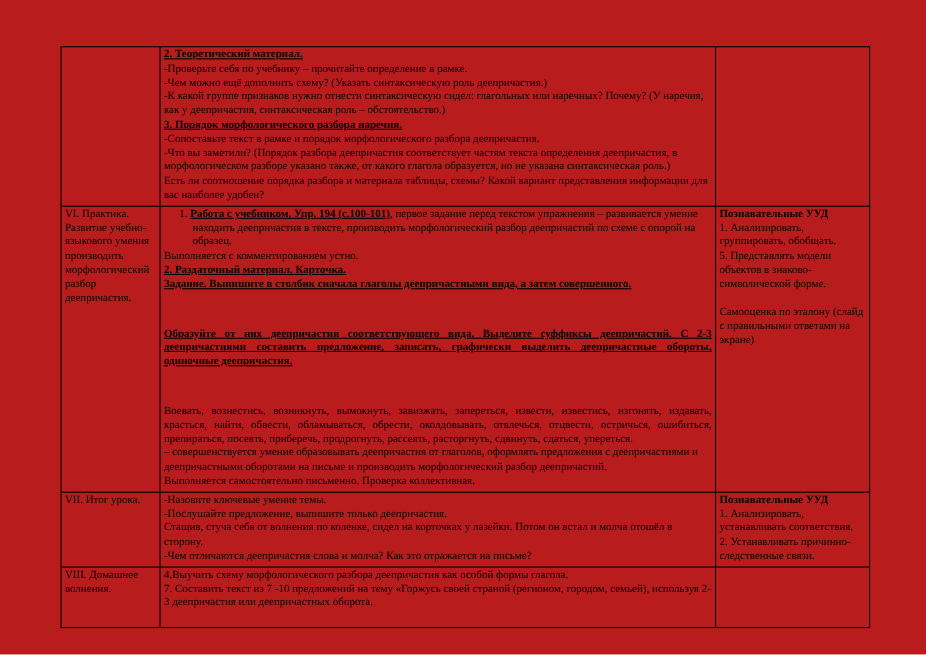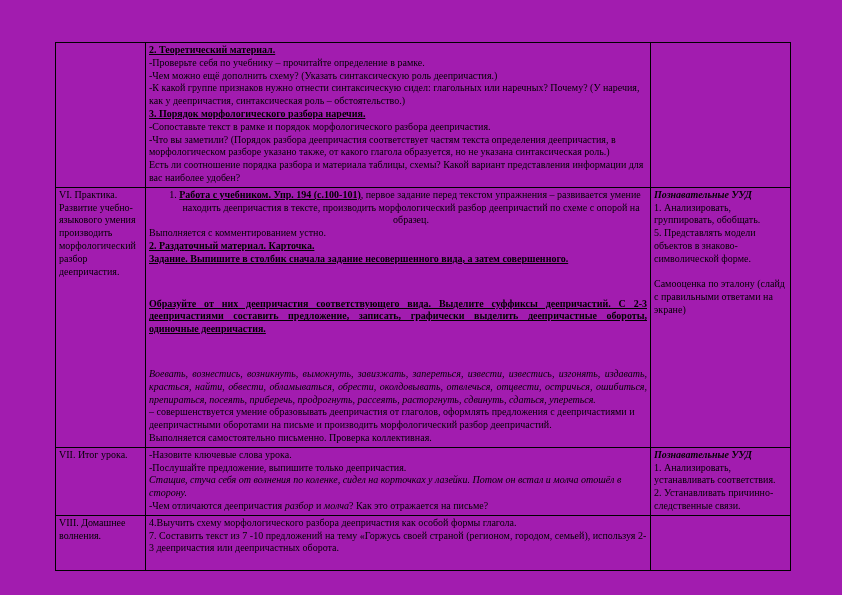--- a/index.html
+++ b/index.html
@@ -4,21 +4,21 @@
 <style>
   html, body {
     margin: 0;
     padding: 0;
     background: #ffffff;
   }
   .sheet {
     position: relative;
     width: 842px;
     height: 595px;
-    background: #a21caf;
+    background: #b91c1c;
     color: #000000;
     font-family: "Liberation Serif", "DejaVu Serif", serif;
     overflow: hidden;
   }
   table.doc {
     position: absolute;
     left: 55px;
     top: 42px;
     width: 735px;
     border-collapse: collapse;
@@ -31,23 +31,23 @@
     font-size: 10px;
     line-height: 1.28;
     word-wrap: break-word;
   }
   col.c1 { width: 90px; }
   col.c2 { width: 505px; }
   col.c3 { width: 140px; }
   p { margin: 0; }
   .b { font-weight: bold; }
   .u { text-decoration: underline; }
-  .i { font-style: italic; }
+  .i { }
   .justify { text-align: justify; margin-top: 32px; }
-  .hang { padding-left: 26px; text-indent: -12px; text-align: center; }
+  .hang { padding-left: 26px; text-indent: -12px; }
 </style>
 </head>
 <body>
 
 <div class="sheet">
   <table class="doc">
     <colgroup>
       <col class="c1">
       <col class="c2">
       <col class="c3">
@@ -69,43 +69,43 @@
         </tr>
         <tr>
           <td>
             <p><span>VI. Практика.</span></p>
             <p><span>Развитие учебно-языкового умения производить морфологический разбор деепричастия.</span></p>
           </td>
           <td>
             <p class="hang"><span>1. </span><span class="b u">Работа с учебником. Упр. 194 (с.100-101)</span><span>, первое задание перед текстом упражнения – развивается умение находить деепричастия в тексте, производить морфологический разбор деепричастий по схеме с опорой на образец.</span></p>
             <p><span>Выполняется с комментированием устно.</span></p>
             <p><span class="b u">2. Раздаточный материал. Карточка.</span></p>
-            <p><span class="b u">Задание. Выпишите в столбик сначала задание несовершенного вида, а затем совершенного.</span></p>
+            <p><span class="b u">Задание. Выпишите в столбик сначала глаголы деепричастными вида, а затем совершенного.</span></p>
             <p class="justify"><span class="b u">Образуйте от них деепричастия соответствующего вида. Выделите суффиксы деепричастий. С 2-3 деепричастиями составить предложение, записать, графически выделить деепричастные обороты, одиночные деепричастия.</span></p>
             <p class="justify"><span class="i">Воевать, вознестись, возникнуть, вымокнуть, завизжать, запереться, извести, известись, изгонять, издавать, красться, найти, обвести, обламываться, обрести, околдовывать, отвлечься, отцвести, остричься, ошибиться, препираться, посеять, приберечь, продрогнуть, рассеять, расторгнуть, сдвинуть, сдаться, упереться.</span></p>
             <p><span>– совершенствуется умение образовывать деепричастия от глаголов, оформлять предложения с деепричастиями и деепричастными оборотами на письме и производить морфологический разбор деепричастий.</span></p>
             <p><span>Выполняется самостоятельно письменно. Проверка коллективная.</span></p>
           </td>
           <td>
             <p><span class="b i">Познавательные УУД</span></p>
             <p><span>1. Анализировать, группировать, обобщать.</span></p>
             <p><span>5. Представлять модели объектов в знаково-символической форме.</span></p>
             <p>&nbsp;</p>
             <p><span>Самооценка по эталону (слайд с правильными ответами на экране)</span></p>
           </td>
         </tr>
         <tr>
           <td>
             <p><span>VII. Итог урока.</span></p>
           </td>
           <td>
-            <p><span>-Назовите ключевые слова урока.</span></p>
+            <p><span>-Назовите ключевые умение темы.</span></p>
             <p><span>-Послушайте предложение, выпишите только деепричастия.</span></p>
             <p><span class="i">Стащив, стуча себя от волнения по коленке, сидел на корточках у лазейки. Потом он встал и молча отошёл в сторону.</span></p>
-            <p><span>-Чем отличаются деепричастия </span><span class="i">разбор</span><span> и </span><span class="i">молча</span><span>? Как это отражается на письме?</span></p>
+            <p><span>-Чем отличаются деепричастия </span><span class="i">слова</span><span> и </span><span class="i">молча</span><span>? Как это отражается на письме?</span></p>
           </td>
           <td>
             <p><span class="b i">Познавательные УУД</span></p>
             <p><span>1. Анализировать, устанавливать соответствия.</span></p>
             <p><span>2. Устанавливать причинно-следственные связи.</span></p>
           </td>
         </tr>
         <tr>
           <td>
             <p><span>VIII. Домашнее волнения.</span></p>

